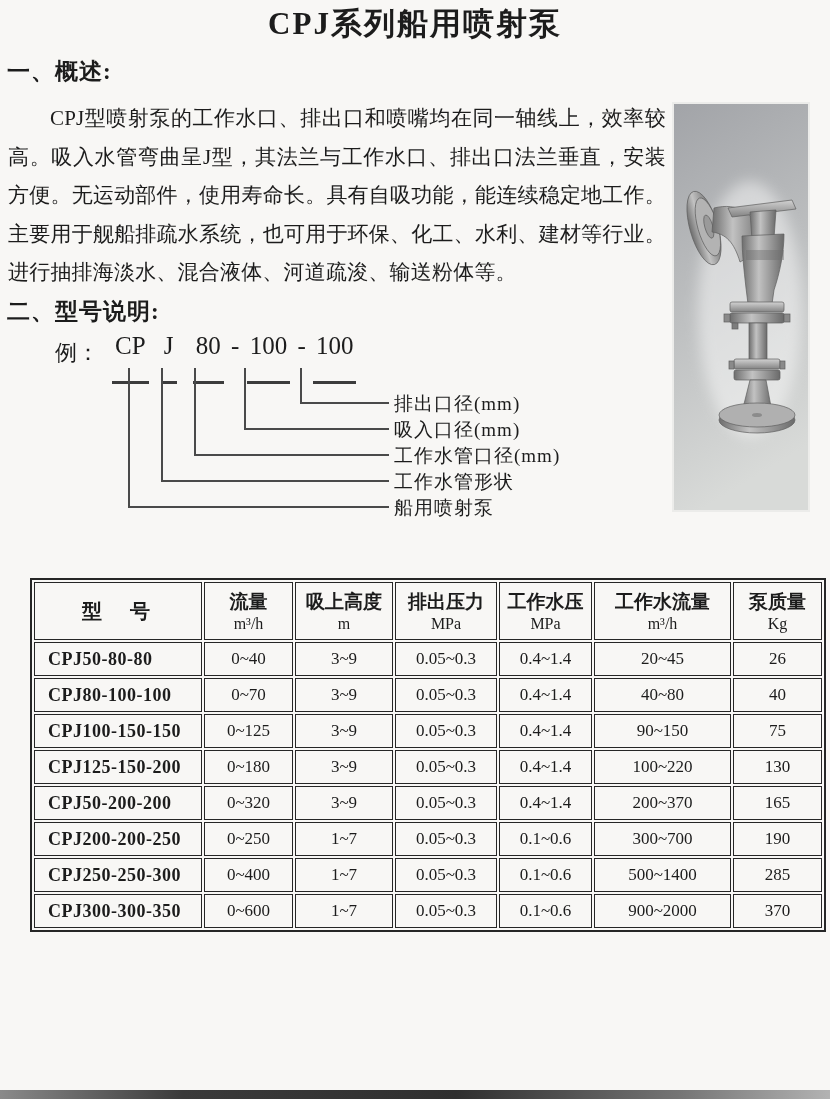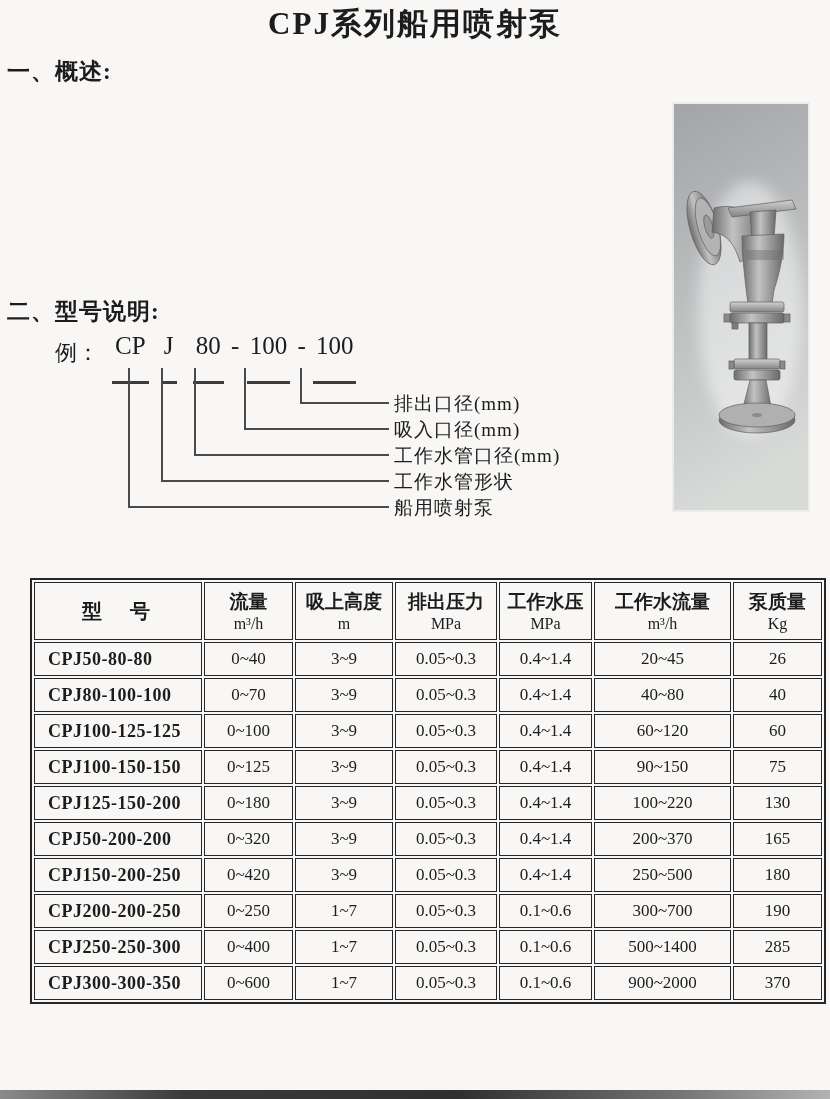--- a/index.html
+++ b/index.html
@@ -52,20 +52,21 @@
                    background:linear-gradient(to right,#8a8a8a,#3a3a3a 22%,#2f2f2f 55%,#757575 82%,#b3b3b3); }
 </style>
 </head>
 <body>
 
 <div class="page">
 
   <h1 class="title">CPJ系列船用喷射泵</h1>
 
   <div class="h2 h2-overview">一、概述:</div>
+  <p class="body-text">CPJ型喷射泵的工作水口、排出口和喷嘴均在同一轴线上，效率较高。吸入水管弯曲呈J型，其法兰与工作水口、排出口法兰垂直，安装方便。无运动部件，使用寿命长。具有自吸功能，能连续稳定地工作。主要用于舰船排疏水系统，也可用于环保、化工、水利、建材等行业。进行抽排海淡水、混合液体、河道疏浚、输送粉体等。</p>
 
   <div class="figure">
     <svg width="134" height="406" viewBox="0 0 134 406">
       <defs>
         <linearGradient id="figbg" x1="0" y1="0" x2="0.2" y2="1">
           <stop offset="0" stop-color="#a2a4a8"></stop>
           <stop offset="0.55" stop-color="#bfc1c2"></stop>
           <stop offset="1" stop-color="#d8dad8"></stop>
         </linearGradient>
         <linearGradient id="metalH" x1="0" y1="0" x2="1" y2="0">
@@ -197,29 +198,20 @@
         <tr>
           <td class="model">CPJ80-100-100</td>
           <td class="val">0~70</td>
           <td class="val">3~9</td>
           <td class="val">0.05~0.3</td>
           <td class="val">0.4~1.4</td>
           <td class="val">40~80</td>
           <td class="val">40</td>
         </tr>
         <tr>
-          <td class="model">CPJ100-125-125</td>
-          <td class="val">0~100</td>
-          <td class="val">3~9</td>
-          <td class="val">0.05~0.3</td>
-          <td class="val">0.4~1.4</td>
-          <td class="val">60~120</td>
-          <td class="val">60</td>
-        </tr>
-        <tr>
           <td class="model">CPJ100-150-150</td>
           <td class="val">0~125</td>
           <td class="val">3~9</td>
           <td class="val">0.05~0.3</td>
           <td class="val">0.4~1.4</td>
           <td class="val">90~150</td>
           <td class="val">75</td>
         </tr>
         <tr>
           <td class="model">CPJ125-150-200</td>
@@ -231,29 +223,20 @@
           <td class="val">130</td>
         </tr>
         <tr>
           <td class="model">CPJ50-200-200</td>
           <td class="val">0~320</td>
           <td class="val">3~9</td>
           <td class="val">0.05~0.3</td>
           <td class="val">0.4~1.4</td>
           <td class="val">200~370</td>
           <td class="val">165</td>
-        </tr>
-        <tr>
-          <td class="model">CPJ150-200-250</td>
-          <td class="val">0~420</td>
-          <td class="val">3~9</td>
-          <td class="val">0.05~0.3</td>
-          <td class="val">0.4~1.4</td>
-          <td class="val">250~500</td>
-          <td class="val">180</td>
         </tr>
         <tr>
           <td class="model">CPJ200-200-250</td>
           <td class="val">0~250</td>
           <td class="val">1~7</td>
           <td class="val">0.05~0.3</td>
           <td class="val">0.1~0.6</td>
           <td class="val">300~700</td>
           <td class="val">190</td>
         </tr>

